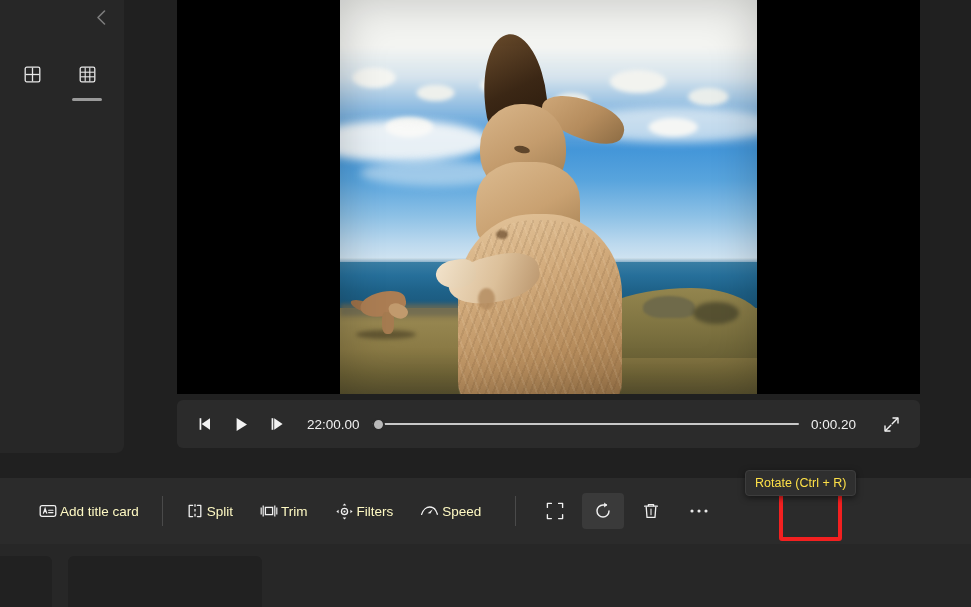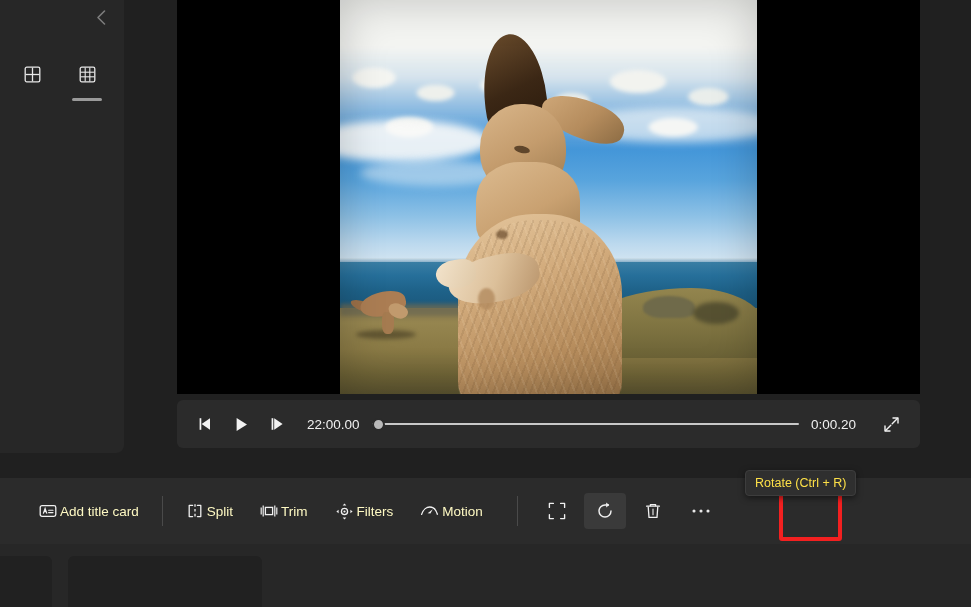--- a/index.html
+++ b/index.html
@@ -531,21 +531,21 @@
 
 
 
     <div class="tb-item">
       <span>
         <svg width="19" height="18" viewBox="0 0 19 18">
           <path d="M1.6 12.4 C3 7.6 6.6 5 9.8 5 C13.2 5 16 7.4 17.4 12.2" fill="none" stroke="#f0f0f0" stroke-width="1.35" stroke-linecap="round"></path>
           <path d="M12.8 7.2 L7.6 11.2 L10.4 11.6 Z" fill="#f0f0f0"></path>
         </svg>
       </span>
-      <span>Motion</span>
+      <span>Speed</span>
     </div>
 
     <div class="tb-divider" style="margin-left:16px; margin-right:18px;"></div>
 
     <div class="tb-icon-btn">
       <span>
         <svg width="18" height="18" viewBox="0 0 18 18">
           <path d="M1.4 5.4 L1.4 1.4 L5.4 1.4" fill="none" stroke="#f0f0f0" stroke-width="1.35" stroke-linecap="round" stroke-linejoin="round"></path>
           <path d="M12.6 1.4 L16.6 1.4 L16.6 5.4" fill="none" stroke="#f0f0f0" stroke-width="1.35" stroke-linecap="round" stroke-linejoin="round"></path>
           <path d="M16.6 12.6 L16.6 16.6 L12.6 16.6" fill="none" stroke="#f0f0f0" stroke-width="1.35" stroke-linecap="round" stroke-linejoin="round"></path>

